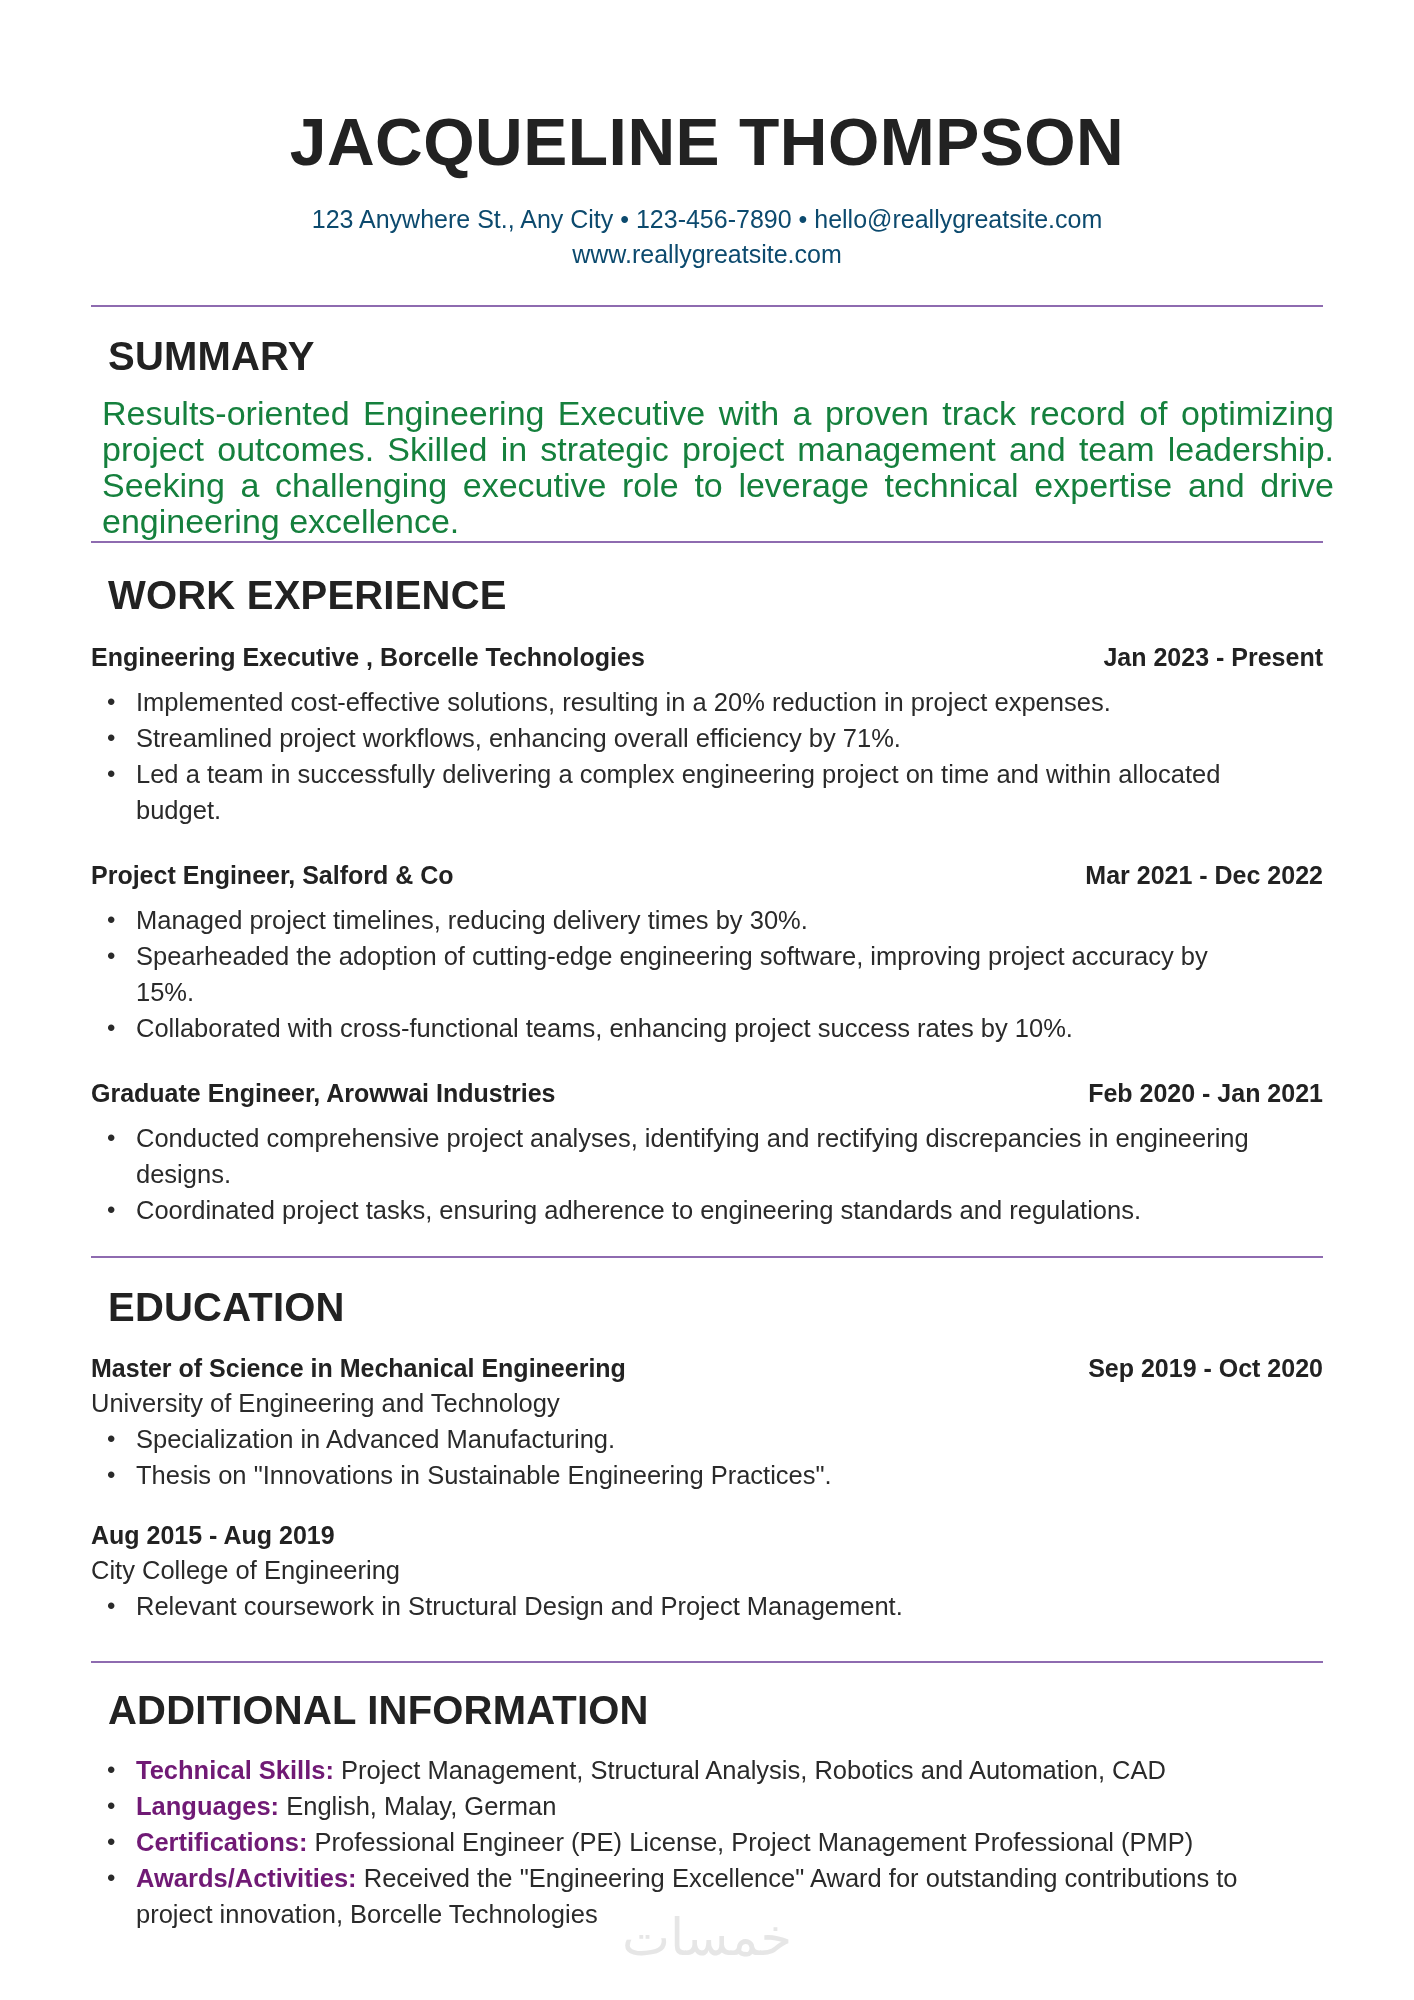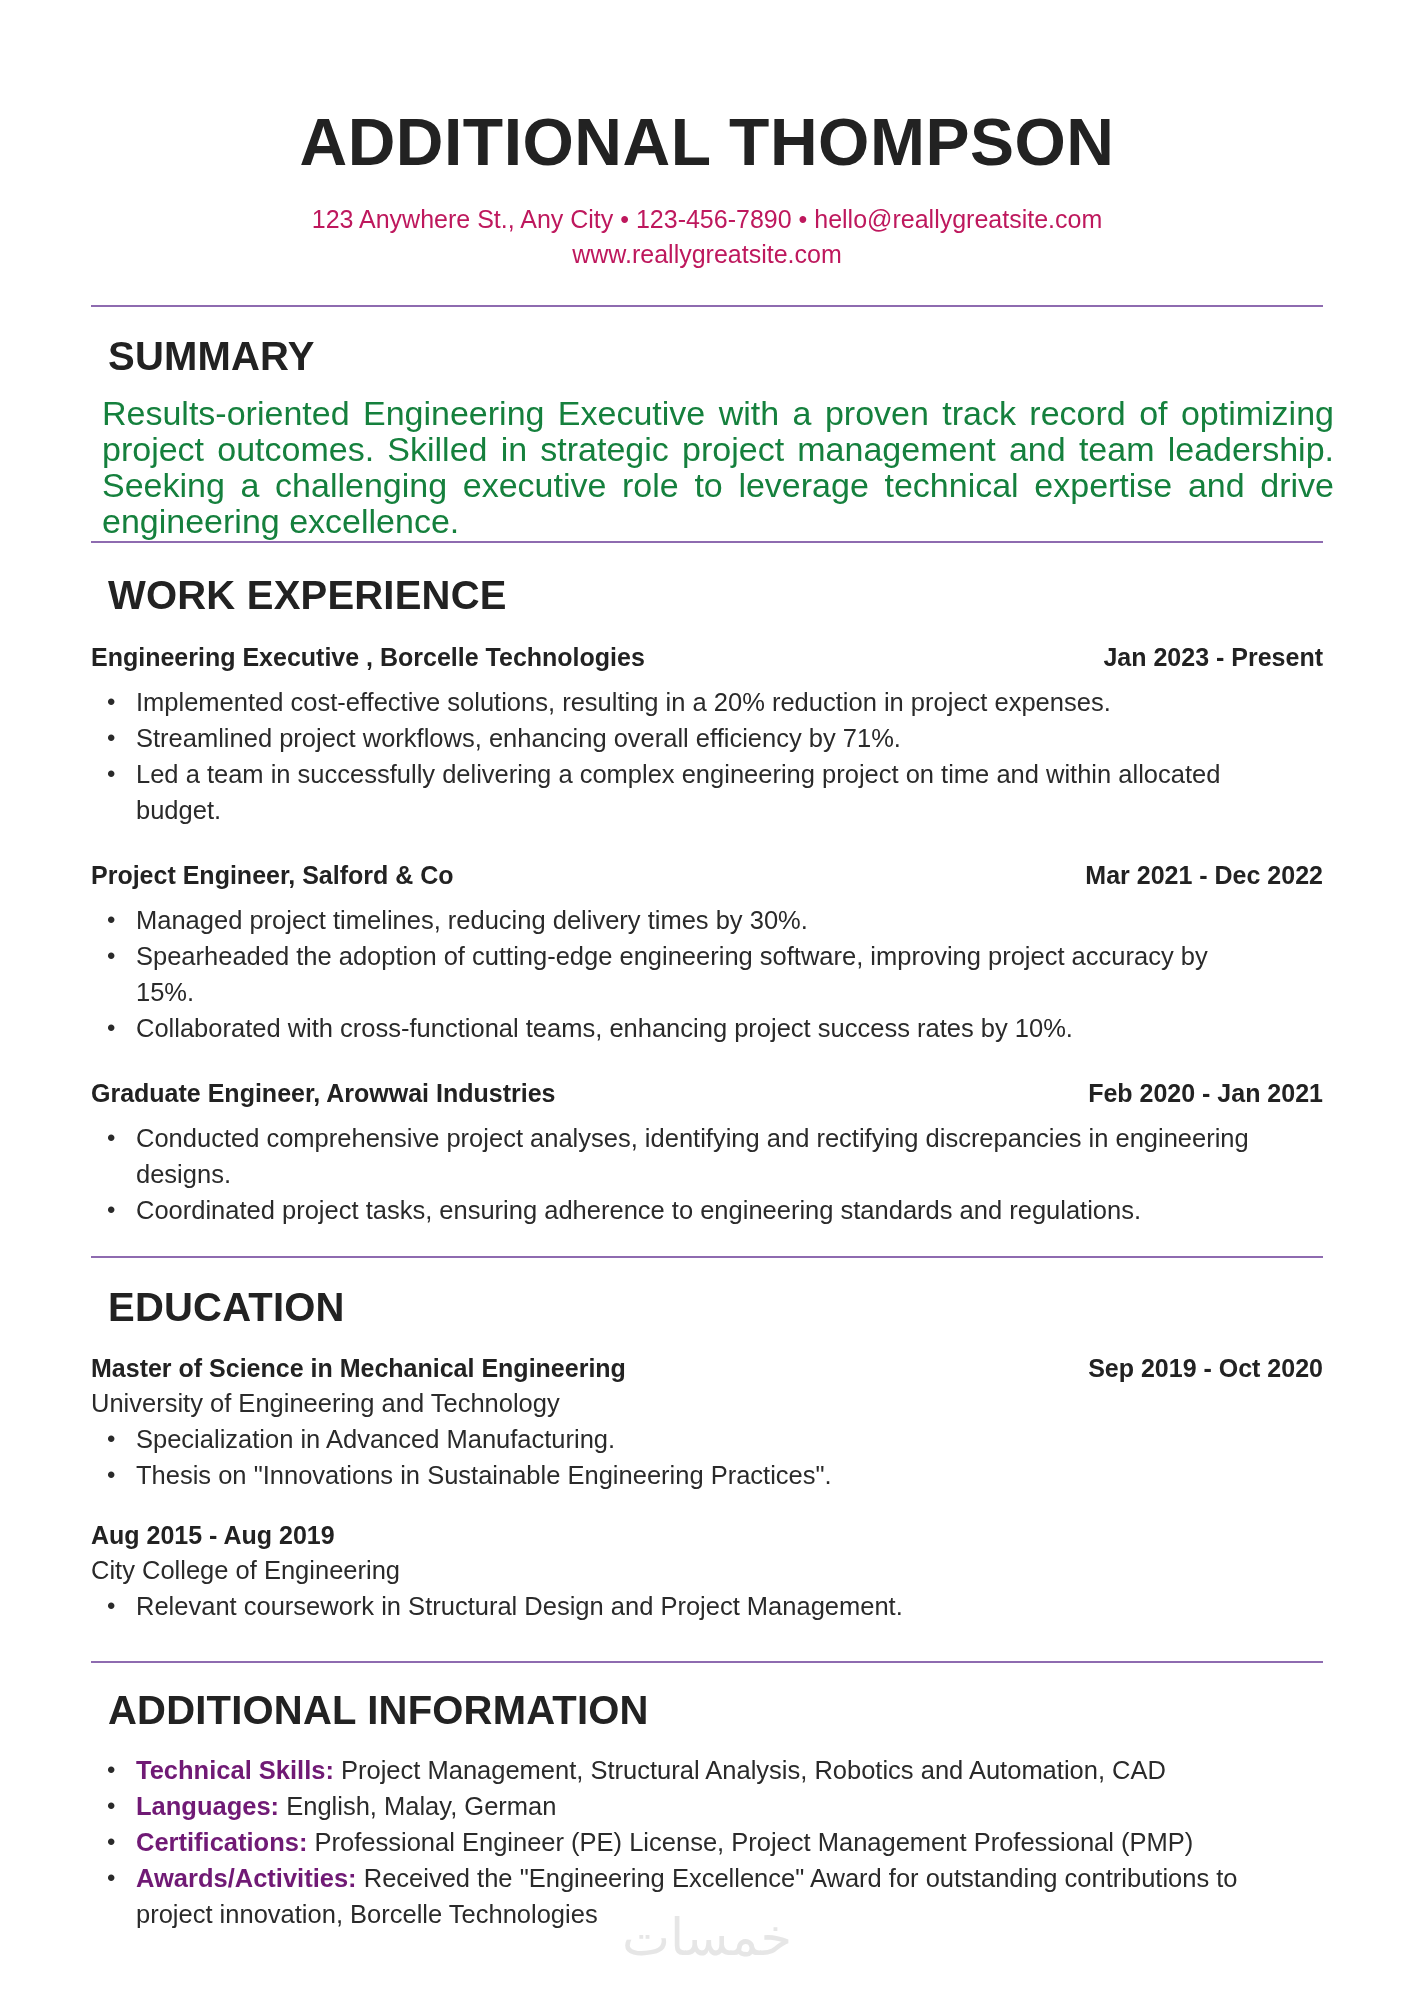--- a/index.html
+++ b/index.html
@@ -11,21 +11,21 @@
     overflow: hidden;
   }
   .page { position: absolute; left: 91px; top: 0; width: 1232px; }
   .name {
     position: absolute; left: 0; width: 1232px; top: 104px;
     text-align: center; font-weight: 700; font-size: 66px; line-height: 76px;
     letter-spacing: 0.5px; color: #222222;
   }
   .contact {
     position: absolute; left: 0; width: 1232px; top: 202px;
-    text-align: center; font-size: 25px; line-height: 35px; color: #be185d;
+    text-align: center; font-size: 25px; line-height: 35px; color: #0c4a6e;
   }
   .website { top: 237px; }
   .divider {
     position: absolute; left: 0; width: 1232px; height: 2px; background: #8e6bb0;
   }
   .section-title {
     position: absolute; left: 17px; font-weight: 700; font-size: 40px; line-height: 36px;
     color: #222222; letter-spacing: 0.2px;
   }
   .para {
@@ -53,21 +53,21 @@
   .watermark {
     position: absolute; left: 622px; top: 1916px; width: 170px; text-align: center;
     font-size: 51px; line-height: 44px; color: #e6e6e6; font-family: "DejaVu Sans", sans-serif;
   }
 </style>
 </head>
 <body>
 
 <div class="page">
 
-  <h1 class="name">ADDITIONAL THOMPSON</h1>
+  <h1 class="name">JACQUELINE THOMPSON</h1>
   <div class="contact">123 Anywhere St., Any City • 123-456-7890 • hello@reallygreatsite.com</div>
   <div class="contact website">www.reallygreatsite.com</div>
 
   <div class="divider" style="top:305px"></div>
 
   <h2 class="section-title" style="top:338px">SUMMARY</h2>
   <p class="para" style="top:395px">Results-oriented Engineering Executive with a proven track record of optimizing project outcomes. Skilled in strategic project management and team leadership. Seeking a challenging executive role to leverage technical expertise and drive engineering excellence.</p>
 
   <div class="divider" style="top:541px"></div>
 

